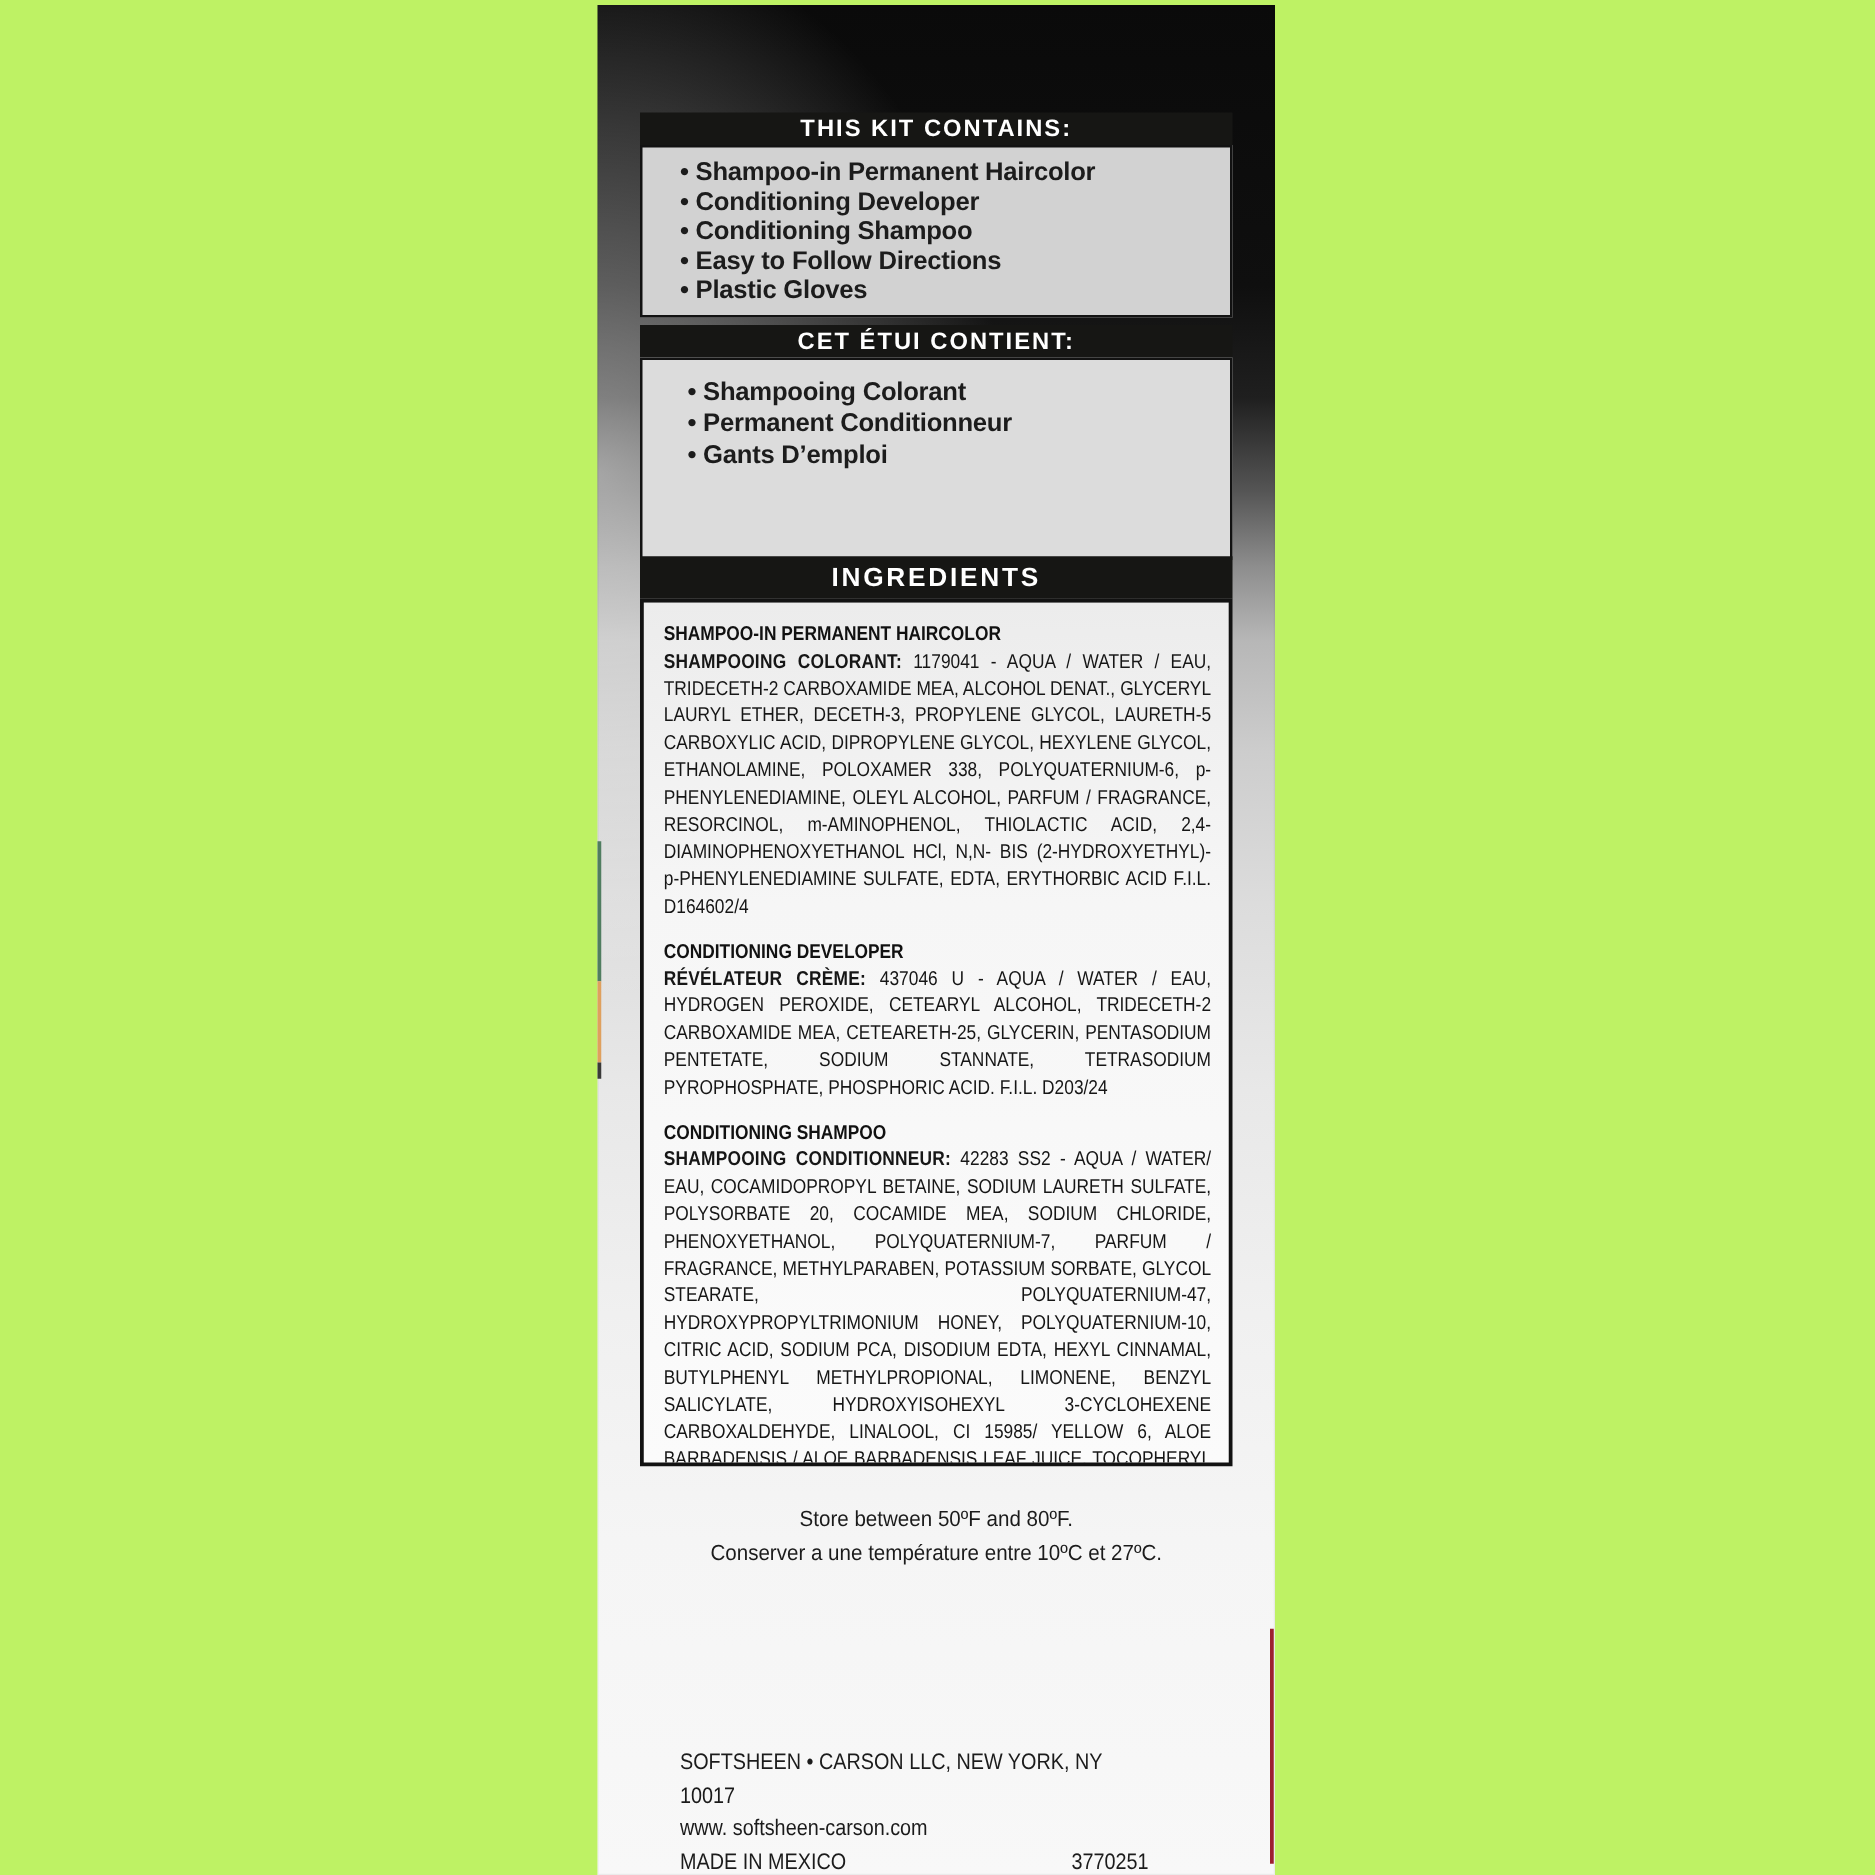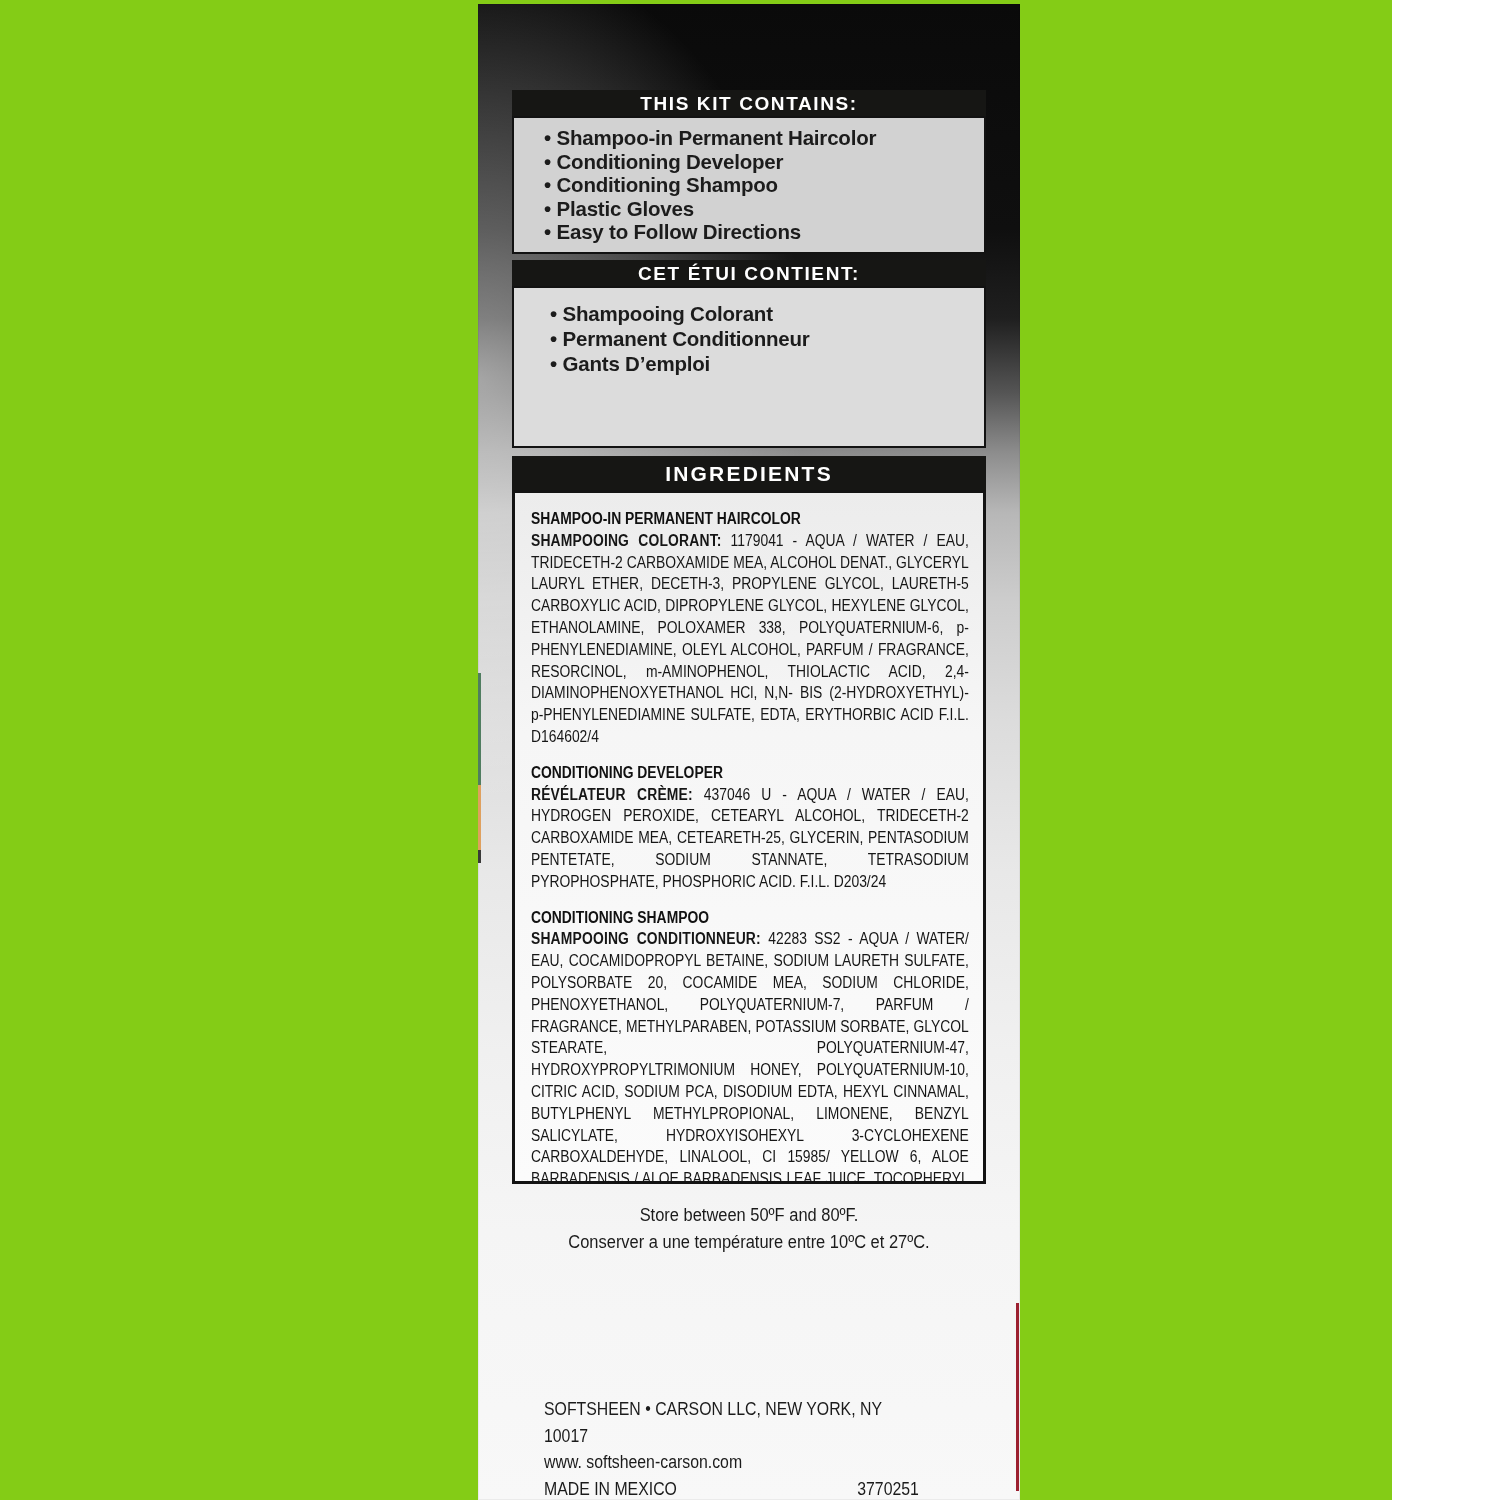--- a/index.html
+++ b/index.html
@@ -1,17 +1,17 @@
 <!DOCTYPE html>
 <html><head>
 <meta charset="utf-8">
 <style>
   html,body{margin:0;padding:0;background:#ffffff;}
   .stage{
-    position:relative;width:1392px;height:1500px;background:#84cc16;overflow:hidden;
+    position:relative;width:1500px;height:1500px;background:#bef264;overflow:hidden;
     font-family:"Liberation Sans","DejaVu Sans",sans-serif;color:#1a1a1a;
   }
   .package{
     position:absolute;left:478px;top:4px;width:542px;height:1496px;
     background:
       radial-gradient(ellipse 330px 430px at 0% 25%, rgba(255,255,255,0.50), rgba(255,255,255,0) 100%),
       linear-gradient(180deg,#0a0a0a 0%,#0f0f0f 15%,#1f1f1f 21%,#555555 26%,#8d8d8d 30%,
         #b7b7b7 34%,#cdcdcd 40%,#dcdcdc 48%,#e8e8e8 58%,#f0f0f0 70%,#f5f5f5 82%,#f8f8f8 100%);
     box-shadow:inset 0 0 0 1px rgba(0,0,0,0.05);
   }
@@ -75,38 +75,38 @@
 <div class="stage">
   <div class="package">
 
     <div class="kit-box en" style="top:86px;">
       <div class="bar">THIS KIT CONTAINS:</div>
       <div class="kit-content" style="height:138px;">
         <ul class="kit-list">
           <li>Shampoo-in Permanent Haircolor</li>
           <li>Conditioning Developer</li>
           <li>Conditioning Shampoo</li>
+          <li>Easy to Follow Directions</li>
           <li>Plastic Gloves</li>
-          <li>Easy to Follow Directions</li>
         </ul>
       </div>
     </div>
 
     <div class="kit-box fr" style="top:256px;">
       <div class="bar">CET ÉTUI CONTIENT:</div>
       <div class="kit-content" style="height:162px;">
         <ul class="kit-list">
           <li>Shampooing Colorant</li>
           <li>Permanent Conditionneur</li>
           <li>Gants D’emploi</li>
         </ul>
       </div>
     </div>
 
-    <div class="kit-box" style="top:452px;">
+    <div class="kit-box" style="top:441px;">
       <div class="bar bar-lg">INGREDIENTS</div>
       <div class="ing-content">
         <div class="ing-inner">
 
           <div class="ing-section">
             <div class="ing-heading">SHAMPOO-IN PERMANENT HAIRCOLOR</div>
             <p class="ing-body"><b>SHAMPOOING COLORANT:</b> <span>1179041 - AQUA / WATER / EAU, TRIDECETH-2 CARBOXAMIDE MEA, ALCOHOL DENAT., GLYCERYL LAURYL ETHER, DECETH-3, PROPYLENE GLYCOL, LAURETH-5 CARBOXYLIC ACID, DIPROPYLENE GLYCOL, HEXYLENE GLYCOL, ETHANOLAMINE, POLOXAMER 338, POLYQUATERNIUM-6, p-PHENYLENEDIAMINE, OLEYL ALCOHOL, PARFUM / FRAGRANCE, RESORCINOL, m-AMINOPHENOL, THIOLACTIC ACID, 2,4-DIAMINOPHENOXYETHANOL HCl, N,N- BIS (2-HYDROXYETHYL)- p-PHENYLENEDIAMINE SULFATE, EDTA, ERYTHORBIC ACID F.I.L. D164602/4</span></p>
           </div>
 
           <div class="ing-section">

